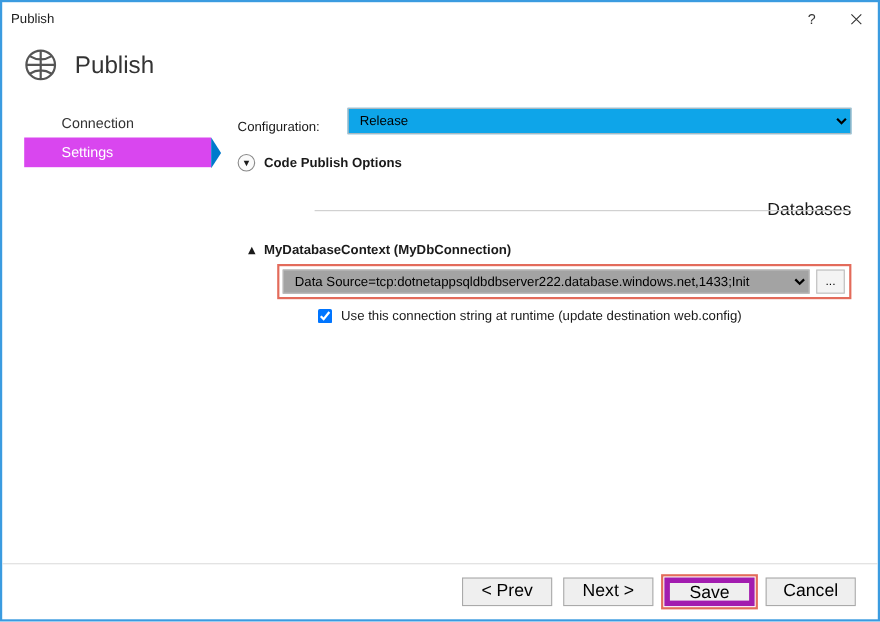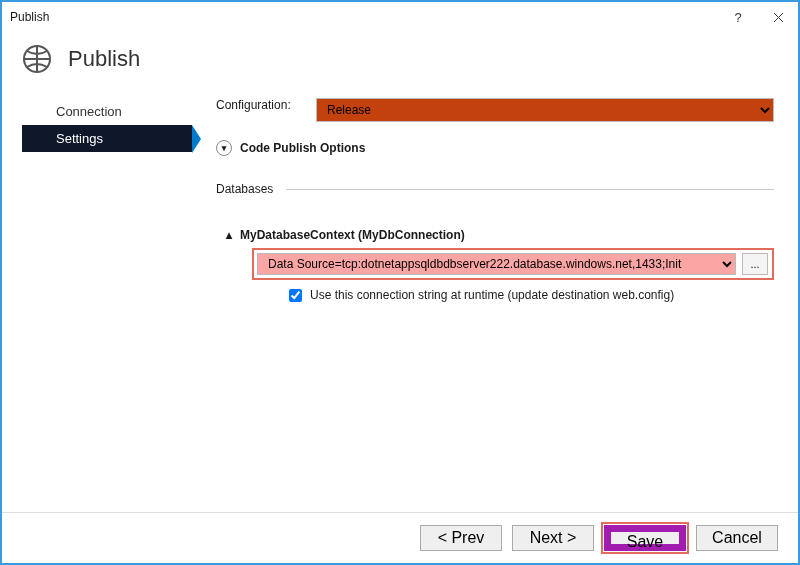--- a/index.html
+++ b/index.html
@@ -60,21 +60,21 @@
       padding-top: 6px;
       padding-left: 20px;
     }
     .sidebar .item {
       padding: 6px 0 6px 34px;
       font-size: 13px;
       color: #333;
       cursor: pointer;
     }
     .sidebar .item.selected {
-      background: #0f172a;
+      background: #d946ef;
       color: #fff;
       position: relative;
     }
     .sidebar .item.selected::after {
       content:"";
       position:absolute;
       right:-9px; top:0;
       width:0;height:0;
       border-top:14px solid transparent;
       border-bottom:14px solid transparent;
@@ -86,86 +86,87 @@
       overflow:hidden;
       display:flex;flex-direction:column;
     }
     .pane h2 {
       font-size: 14px;
       font-weight: 700;
       margin: 0 0 18px 0;
     }
     .cfg-row {
       display:flex;
-      align-items:flex-start;
+      align-items:flex-end;
       gap:10px;
       margin-bottom:18px;
     }
     .cfg-row label { width:90px; }
     .cfg-row select {
       flex:1;
       height:24px;
       font-size:12px;
       border:1px solid #bbb;
-      background:#c2410c;
+      background:#0ea5e9;
       padding:2px 6px;
     }
     .expando {
       display:flex;
       align-items:center;
       gap:8px;
       font-weight:700;
       margin-bottom:16px;
       cursor:pointer;
     }
     .expando .chev {
       width:16px;height:16px;border:1px solid #888;border-radius:50%;
       display:flex;align-items:center;justify-content:center;font-size:9px;
       background:#fafafa;
     }
     .section-label {
       position:relative;
-      margin:10px 0 24px 0;
-      font-size:12px;
+      margin:10px 0 12px 0;
+      font-size:16px;
+      text-align:right;
     }
     .section-label::after{
       content:"";position:absolute;left:70px;right:0;top:50%;
       border-top:1px solid #ccc;
     }
     .db-block { padding-left: 10px; }
     .db-header{
       display:flex;align-items:center;gap:8px;font-weight:700;margin:8px 0 6px 0;
     }
     .conn-row{
       display:flex;align-items:center;gap:6px;margin-left:26px;
       border:2px solid #e36b5b;padding:3px 4px 3px 3px;
     }
     .conn-row select{
-      flex:1;height:22px;border:1px solid #bbb;background:#fca5a5;font-size:12px;padding:2px 6px;
+      flex:1;height:22px;border:1px solid #bbb;background:#a3a3a3;font-size:12px;padding:2px 6px;
     }
     .conn-row button{
       width:26px;height:22px;border:1px solid #bbb;background:#f4f4f4;font-size:11px;cursor:pointer;
     }
     .cb-row{
       display:flex;align-items:center;gap:8px;margin:8px 0 0 28px;font-size:12px;padding-left:35px;
     }
     .cb-row.highlight{
       border:2px solid #e36b5b;padding:2px 4px;display:inline-flex;
     }
     .footer{
       border-top:1px solid #ddd;
       display:flex;justify-content:flex-end;gap:10px;padding:12px 20px;
     }
     .footer button{
       width:82px;height:26px;border:1px solid #aaa;background:#efefef;font-size:16px;cursor:pointer;
     }
     .footer button:disabled{color:#000000;cursor:default;}
     .footer .primary{
       outline:2px solid #e36b5b;outline-offset:1px;
-      border:7px solid #a21caf;
+      border:5px solid #a21caf;
     }
     input[type=checkbox]{margin:0;}
   </style>
 </head>
 <body>
 
 <div class="titlebar">
   <span class="title">Publish</span>
   <div class="btn">?</div>
   <div class="btn">

